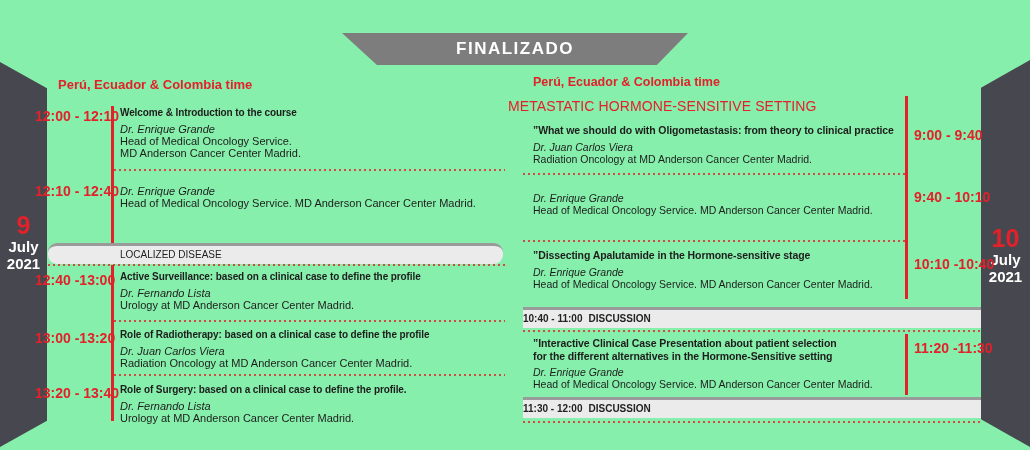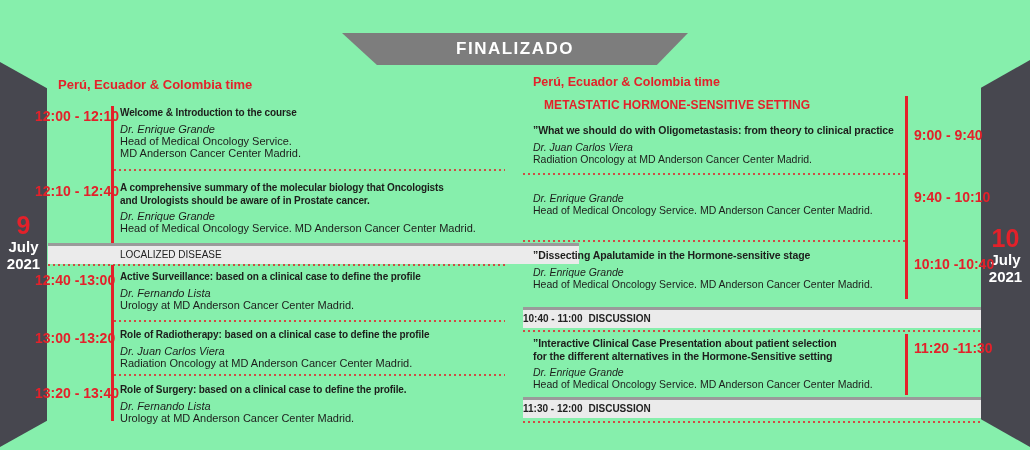--- a/index.html
+++ b/index.html
@@ -24,22 +24,22 @@
   .panel-left  .dateblock { top:150px; }
   .panel-right .dateblock { top:165px; }
   .date-day   { font-size:25px; font-weight:bold; color:#e3212a; line-height:26px; }
   .date-month { font-size:15px; font-weight:bold; color:#ffffff; line-height:17px; }
   .date-year  { font-size:15px; font-weight:bold; color:#ffffff; line-height:17px; }
 
   
   .tz-header { position:absolute; color:#e3212a; font-weight:bold; }
   .tz-left  { left:58px;  top:77px; font-size:13px; }
   .tz-right { left:533px; top:75px; font-size:12.5px; }
-  .setting-header { position:absolute; left:544px; top:98px; color:#e3212a;
-    font-weight:bold; font-size:12px; letter-spacing:0.1px; }
+  .setting-header { position:absolute; left:508px; top:98px; color:#e3212a;
+    font-weight:normal; font-size:14px; letter-spacing:0.1px; }
 
   .session { position:absolute; }
   .s-title { font-weight:bold; white-space:pre-line; letter-spacing:-0.1px; }
   .s-speaker { font-style:italic; }
   .s-details { white-space:pre-line; }
 
   .left-session { left:120px; width:385px; }
   .left-session .s-title   { font-size:10px; line-height:12.5px; }
   .left-session .s-speaker { font-size:11px; line-height:12px; margin-top:3px; }
   .left-session .s-details { font-size:11px; line-height:12px; }
@@ -54,21 +54,21 @@
   .time-left  { left:35px; width:72px; text-align:right; }
   .time-right { left:914px; width:70px; text-align:left; }
 
   .redbar { position:absolute; width:3px; background:#e3212a; }
 
   .dotted { position:absolute; height:2px;
     background-image:repeating-linear-gradient(to right, rgba(227,33,42,0.8) 0 2px, transparent 2px 5px); }
 
   .band { position:absolute; height:21px; border-top:3px solid #9a9a9a;
     background:#ebebeb; font-size:10px; line-height:17px; color:#222; }
-  .band-localized { left:48px; top:243px; width:531px; padding-left:72px; }
+  .band-localized { left:48px; top:243px; width:455px; padding-left:72px;border-radius:9px; }
   .band-discussion { left:523px; width:458px; text-align:left; padding-right:74px;
     font-weight:bold; }
   .band-discussion .disc-time { font-weight:bold; margin-right:6px; }
 </style>
 </head>
 <body>
 
 <div class="page">
 
   <div class="banner">
@@ -100,22 +100,20 @@
   <div class="session left-session" style="top:107px;">
     <div class="s-title">Welcome &amp; Introduction to the course</div>
     <div class="s-speaker">Dr. Enrique Grande</div>
     <div class="s-details">Head of Medical Oncology Service.
 MD Anderson Cancer Center Madrid.</div>
   </div>
   <div class="dotted" style="left:114px; top:169px; width:391px;"></div>
 
   <div class="time time-left" style="top:183px;">12:10 - 12:40</div>
   <div class="session left-session" style="top:182px;">
-    <div class="s-title">A comprehensive summary of the molecular biology that Oncologists
-and Urologists should be aware of in Prostate cancer.</div>
     <div class="s-speaker">Dr. Enrique Grande</div>
     <div class="s-details">Head of Medical Oncology Service. MD Anderson Cancer Center Madrid.</div>
   </div>
 
   <div class="band band-localized">
     <span>LOCALIZED DISEASE</span>
   </div>
   <div class="dotted" style="left:48px; top:264px; width:457px;"></div>
 
   <div class="time time-left" style="top:272px;">12:40 -13:00</div>

